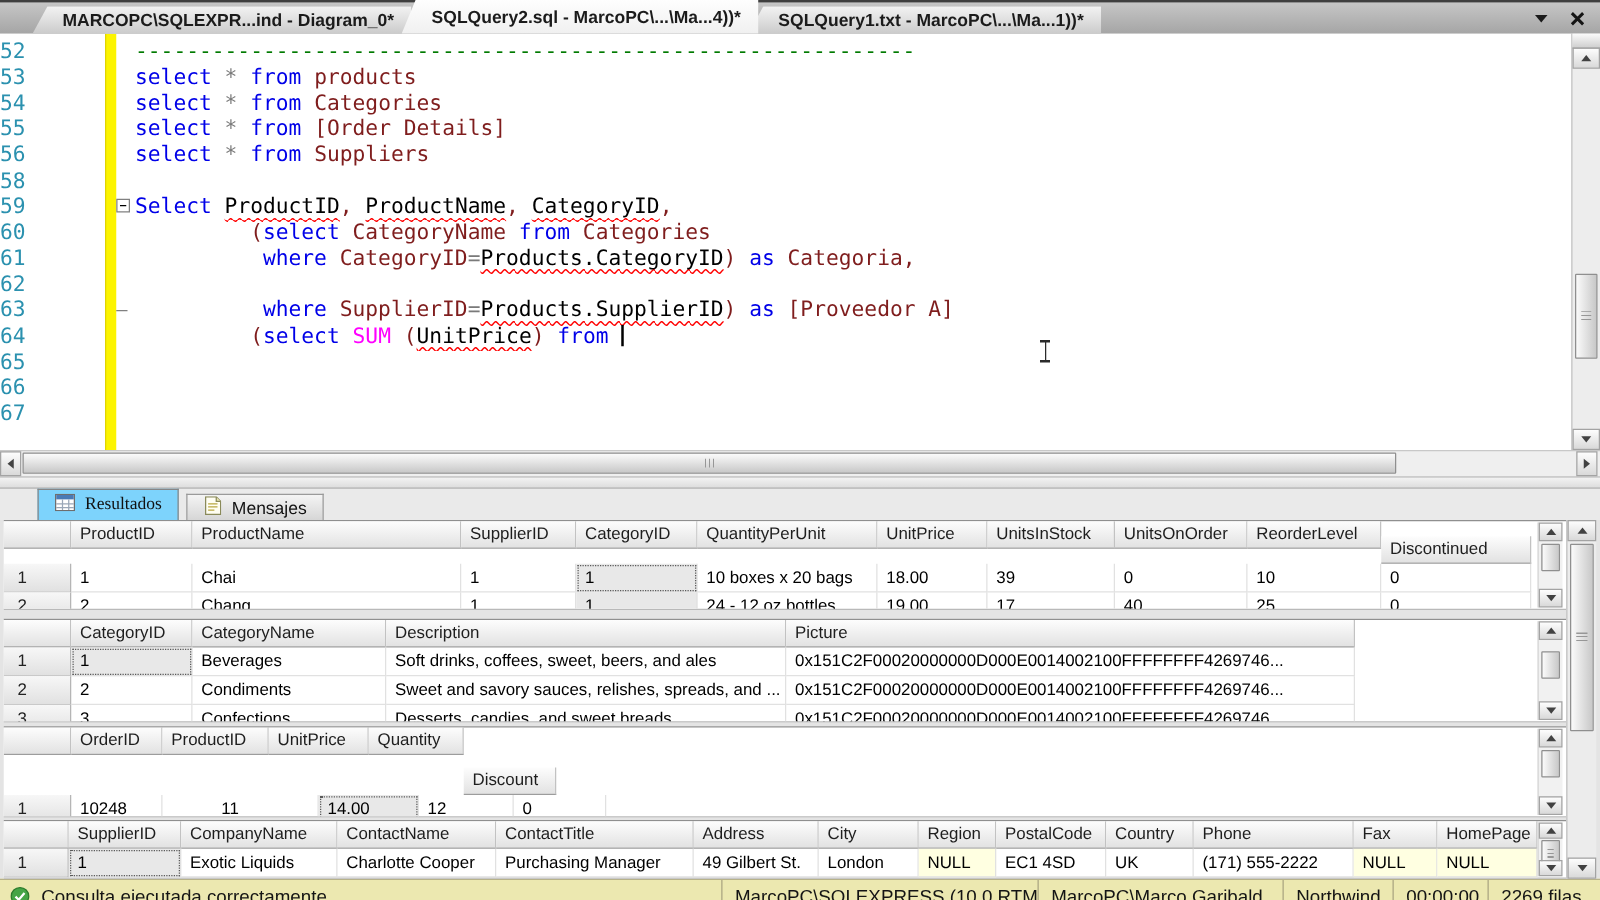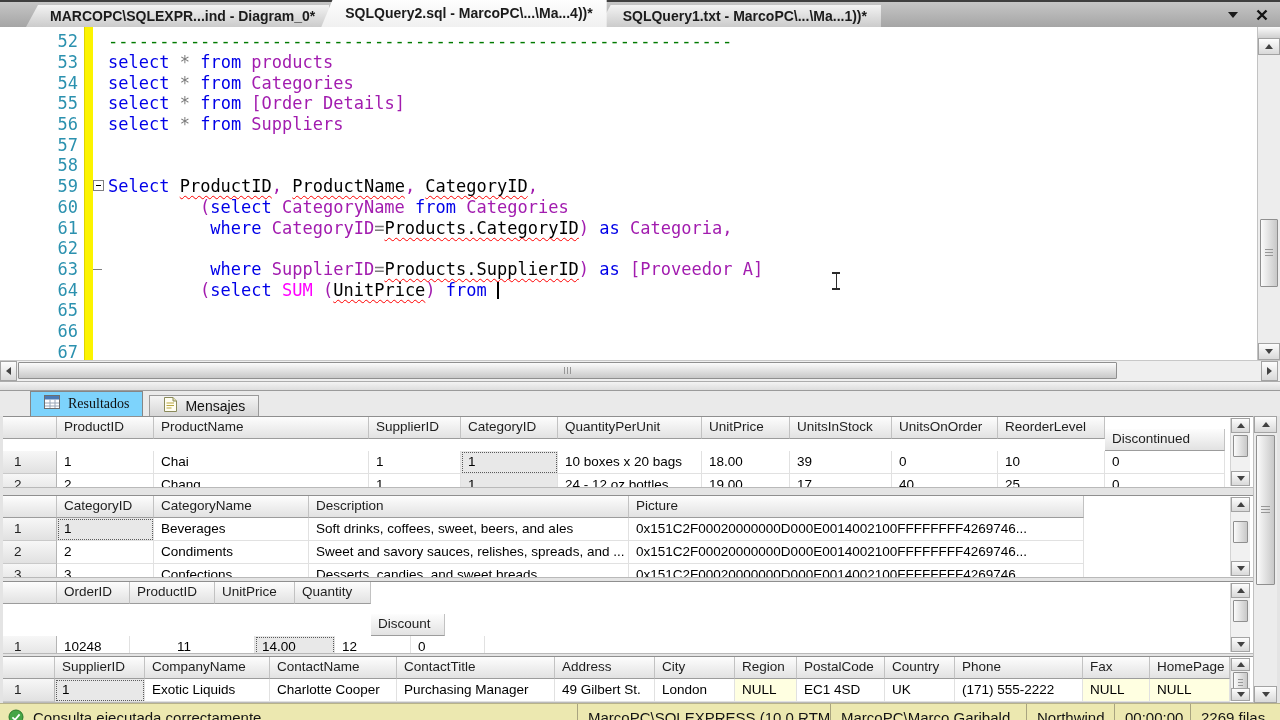--- a/index.html
+++ b/index.html
@@ -21,28 +21,28 @@
   .tri.ddown{border-left:4px solid transparent;border-right:4px solid transparent;border-top:5px solid #424242;}
   .tri.left{border-top:4px solid transparent;border-bottom:4px solid transparent;border-right:5px solid #424242;}
   .tri.right{border-top:4px solid transparent;border-bottom:4px solid transparent;border-left:5px solid #424242;}
 
   
   .editor-row{display:flex;height:333px;}
   .editor{flex:1;position:relative;background:#fff;overflow:hidden;}
   .changebar{position:absolute;left:84px;top:0;bottom:0;width:8px;background:#FCF400;border-left:1px solid #E0D400;}
   .lines{position:absolute;top:4px;left:0;right:0;}
   .line{display:flex;height:20.7px;align-items:center;}
-  .ln{flex:0 0 84px;box-sizing:border-box;text-align:right;padding-right:6px;color:#2B91AF;
-      font:17px "DejaVu Sans Mono",monospace;padding-left:16px;}
+  .ln{flex:0 0 84px;box-sizing:border-box;padding-right:6px;color:#2B91AF;
+      font:17px "DejaVu Sans Mono",monospace;}
   .foldcol{flex:0 0 24px;position:relative;height:100%;}
   .foldbox{position:absolute;left:9px;top:4px;width:11px;height:11px;background:#fff;border:1px solid #808080;box-sizing:border-box;}
   .foldbox::after{content:"";position:absolute;left:2px;right:2px;top:4px;height:1px;background:#000;}
   .foldend{position:absolute;left:9px;top:10px;width:9px;height:1px;background:#808080;}
   .code{flex:1;margin:0;font:17px "DejaVu Sans Mono",monospace;white-space:pre;color:#000;}
-  .kw{color:#0000E8;} .op{color:#7A7A7A;} .cm{color:#007A00;} .fn{color:#FF00FF;} .pl{color:#a21caf;}
+  .kw{color:#0000E8;} .op{color:#7A7A7A;} .cm{color:#007A00;} .fn{color:#FF00FF;} .pl{color:#7f1d1d;}
   .er{text-decoration:underline wavy #FF0000 1px;text-decoration-skip-ink:none;text-underline-offset:3px;}
   .caret{display:inline-block;width:2px;height:17px;background:#000;vertical-align:-3px;}
   .ibeam{position:absolute;left:831px;top:272px;width:10px;height:18px;z-index:50;}
   .ibeam::before{content:"";position:absolute;left:4.5px;top:1px;bottom:1px;width:1.6px;background:#2b2b2b;}
   .ibeam::after{content:"";position:absolute;top:0;left:1px;width:8px;height:1.6px;background:#2b2b2b;box-shadow:0 16px #2b2b2b;}
 
   
   .vscroll{flex:0 0 22px;background:#EDEDED;border-left:1px solid #C2C2C2;position:relative;}
   .vs-gripbox{height:11px;background:linear-gradient(#FBFBFB,#CFCFCF);border-bottom:1px solid #9E9E9E;}
   .sb-btn{height:17px;display:flex;align-items:center;justify-content:center;
@@ -157,25 +157,20 @@
             <span class="ln">55</span>
             <span class="foldcol"></span>
             <pre class="code"><span class="kw">select</span><span class="pl"> </span><span class="op">*</span><span class="pl"> </span><span class="kw">from</span><span class="pl"> [Order Details]</span></pre>
           </div>
           <div class="line">
             <span class="ln">56</span>
             <span class="foldcol"></span>
             <pre class="code"><span class="kw">select</span><span class="pl"> </span><span class="op">*</span><span class="pl"> </span><span class="kw">from</span><span class="pl"> Suppliers</span></pre>
           </div>
           <div class="line">
-            <span class="ln">57</span>
-            <span class="foldcol"></span>
-            <pre class="code"></pre>
-          </div>
-          <div class="line">
             <span class="ln">58</span>
             <span class="foldcol"></span>
             <pre class="code"></pre>
           </div>
           <div class="line">
             <span class="ln">59</span>
             <span class="foldcol">
               <span class="foldbox"></span>
             </span>
             <pre class="code"><span class="kw">Select</span><span class="pl"> </span><span class="er">ProductID</span><span class="pl">, </span><span class="er">ProductName</span><span class="pl">, </span><span class="er">CategoryID</span><span class="pl">,</span></pre>

